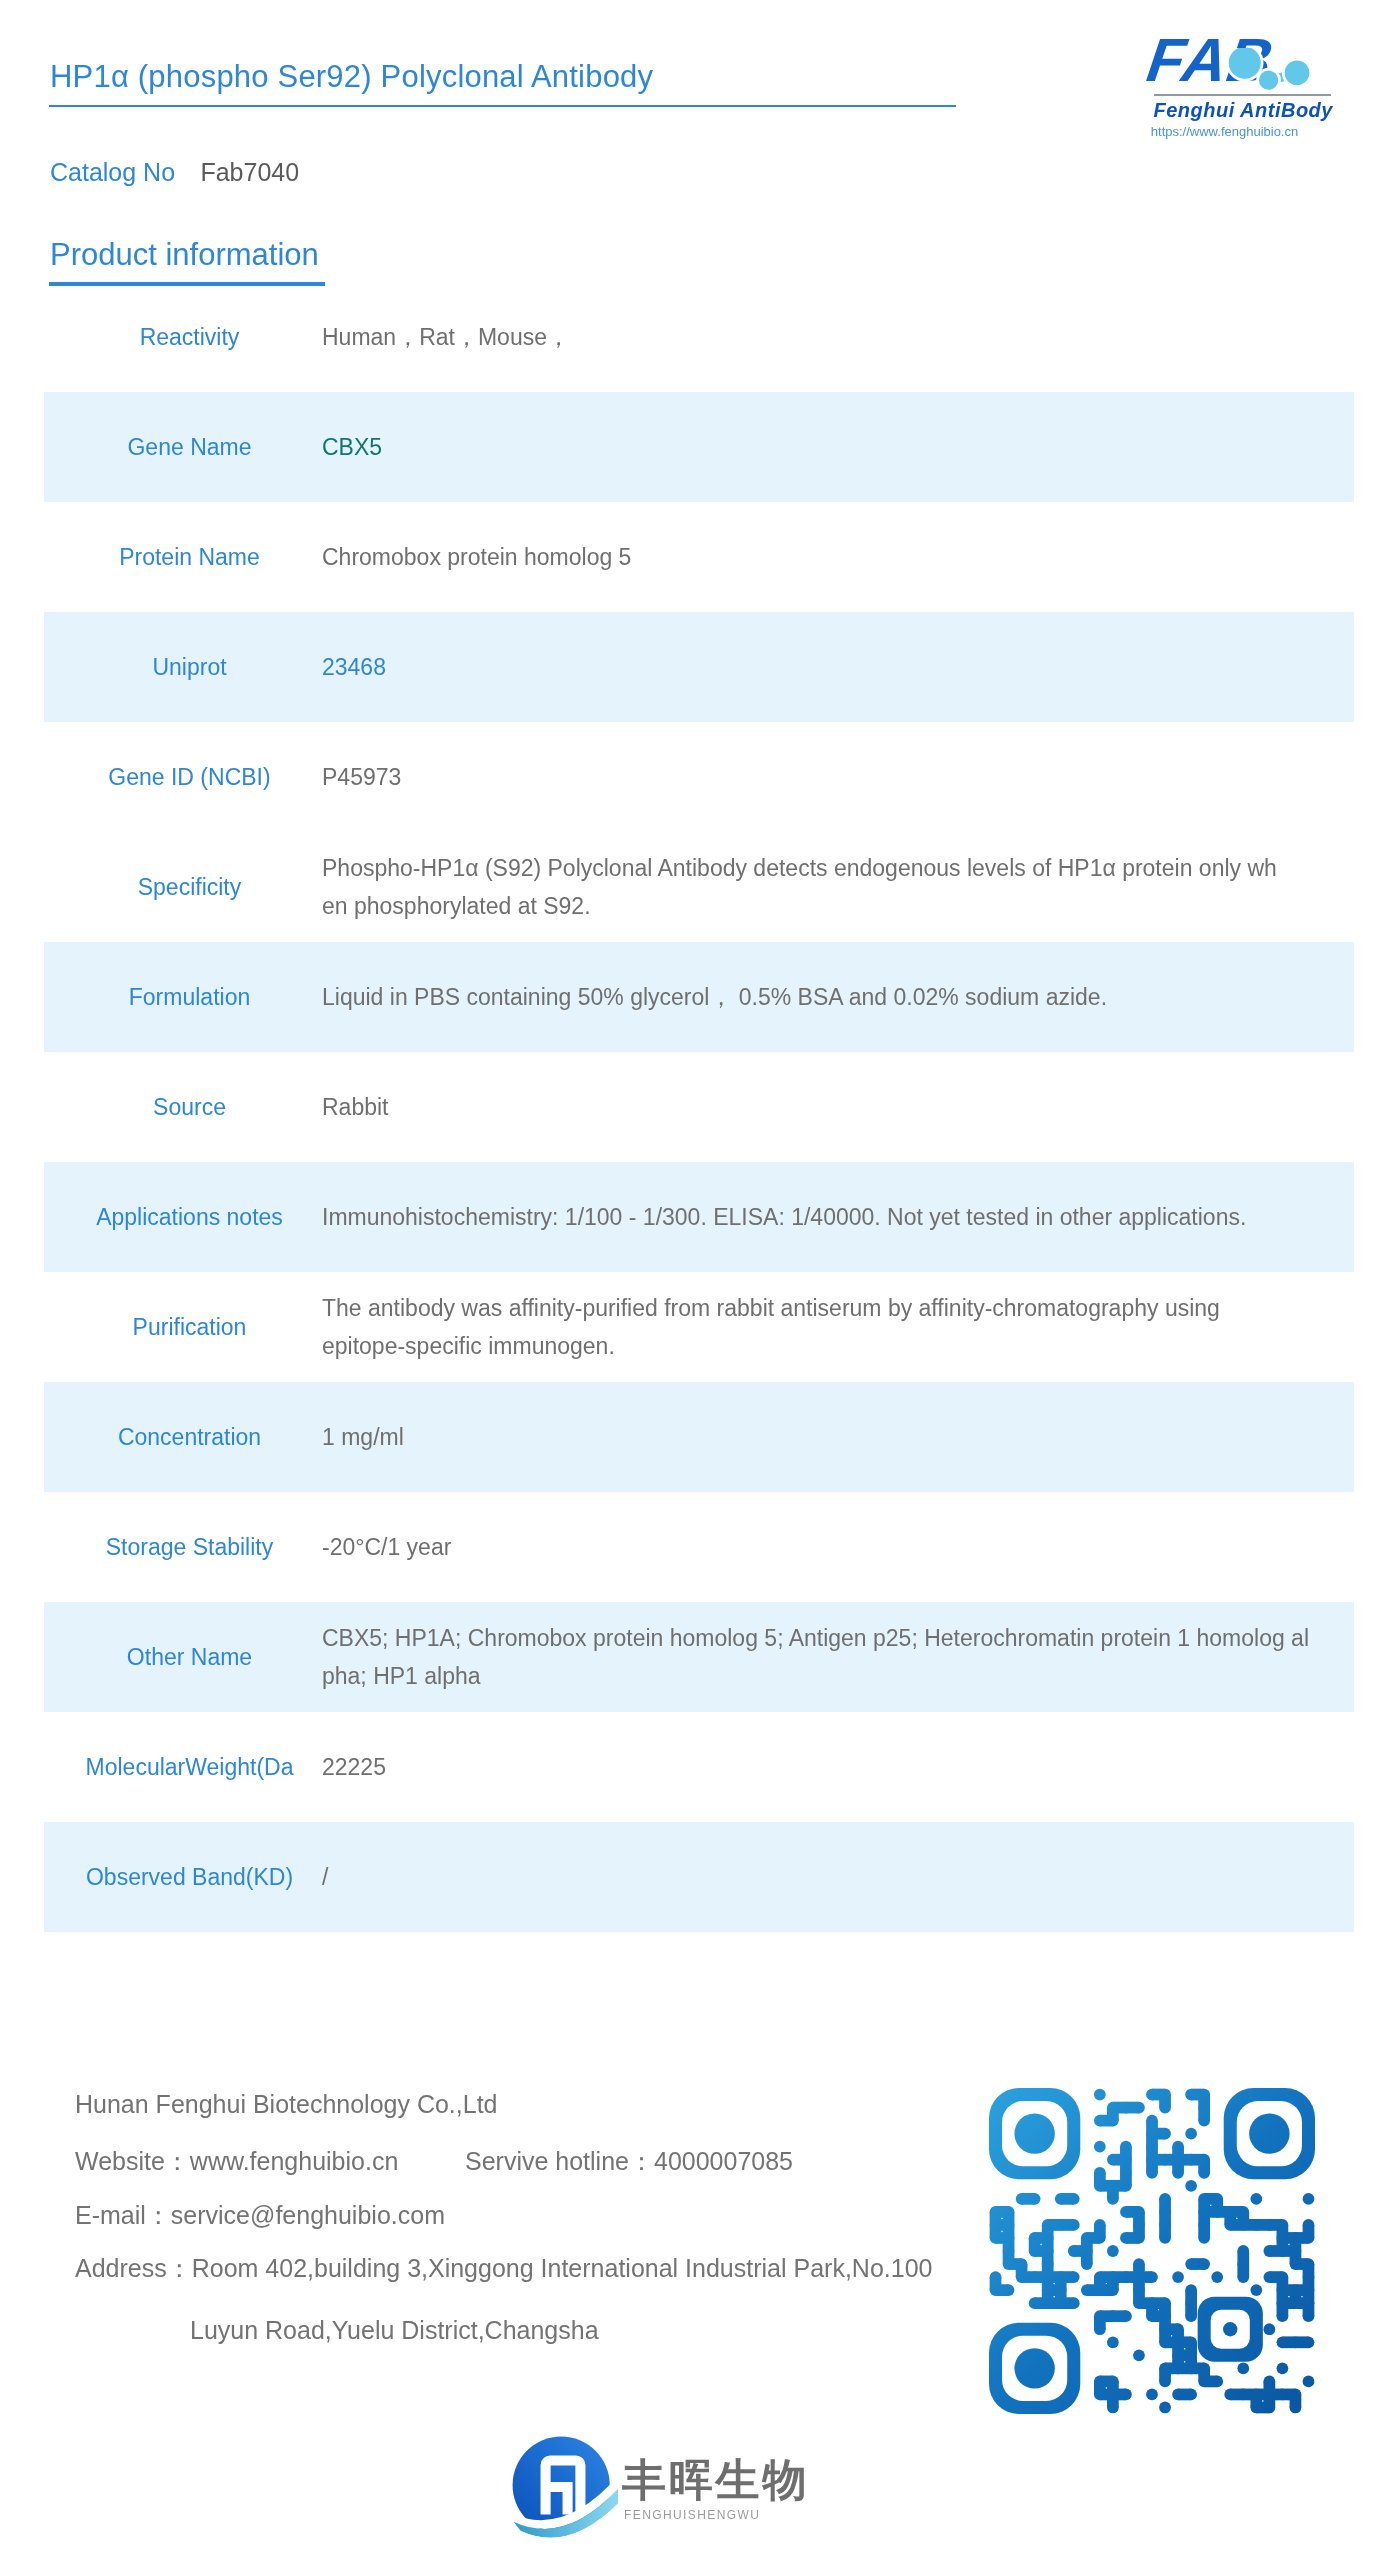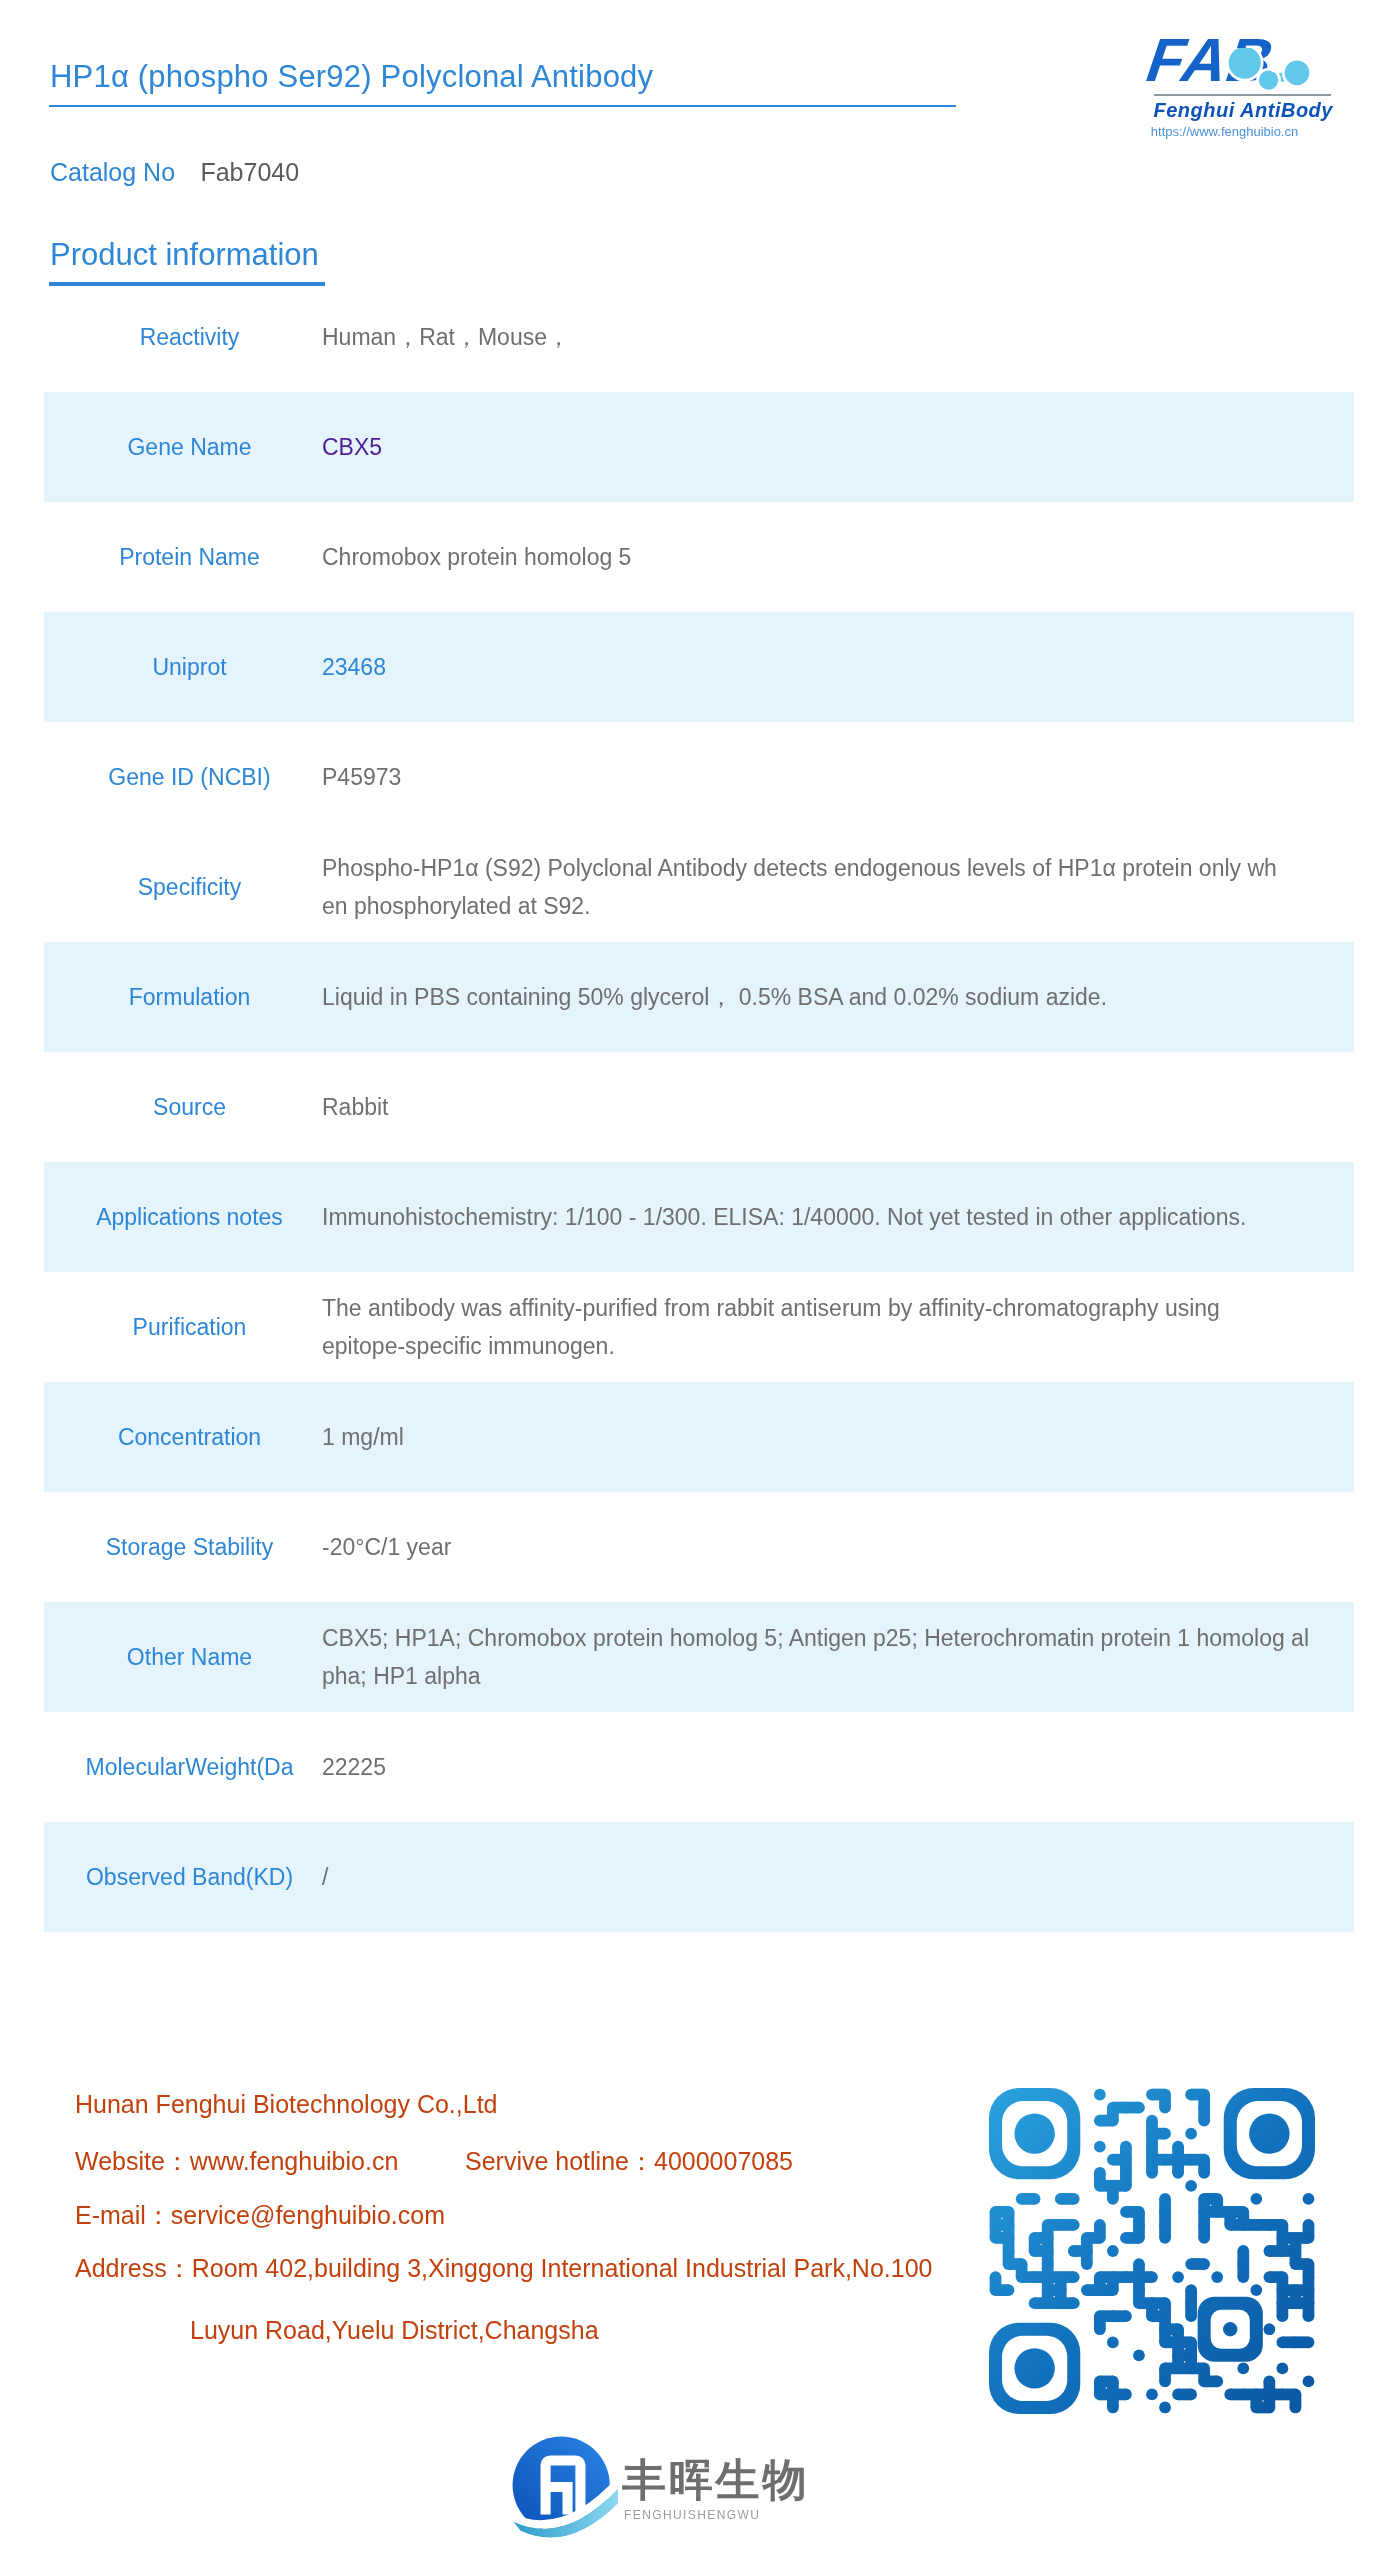--- a/index.html
+++ b/index.html
@@ -30,21 +30,21 @@
 
   
   .table{position:absolute;left:44px;top:282px;width:1310px;}
   .row{display:flex;align-items:center;height:110px;}
   .row.alt{background:#E4F3FC;}
   .cell-label{flex:none;width:265px;padding-left:13px;font-size:23px;color:#2E86D6;text-align:center;}
   .cell-value{flex:1;font-size:23px;line-height:38px;color:#6F6F6F;white-space:pre-line;
               padding-right:22px;}
 
   
-  .f-line{position:absolute;font-size:25px;color:#c2410c;white-space:nowrap;}
+  .f-line{position:absolute;font-size:25px;color:#737373;white-space:nowrap;}
   .f-company{left:75px;top:2090px;}
   .f-website{left:75px;top:2145px;}
   .f-hotline{left:465px;top:2145px;}
   .f-email{left:75px;top:2199px;}
   .f-addr1{left:75px;top:2252px;}
   .f-addr2{left:190px;top:2316px;}
 
   .qr{position:absolute;left:989px;top:2088px;width:326px;height:326px;}
 
   .foot-logo-mark{position:absolute;left:506px;top:2432px;width:114px;height:121px;}
@@ -83,21 +83,21 @@
   <div class="section-title">Product information</div>
   <div class="section-rule"></div>
 
   <div class="table">
     <div class="row">
         <div class="cell-label">Reactivity</div>
         <div class="cell-value">Human，Rat，Mouse，</div>
       </div>
     <div class="row alt">
         <div class="cell-label">Gene Name</div>
-        <div class="cell-value" style="color: #4c1d95;">CBX5</div>
+        <div class="cell-value" style="color: #0f766e;">CBX5</div>
       </div>
     <div class="row">
         <div class="cell-label">Protein Name</div>
         <div class="cell-value">Chromobox protein homolog 5</div>
       </div>
     <div class="row alt">
         <div class="cell-label">Uniprot</div>
         <div class="cell-value" style="color: rgb(46, 134, 214);">23468</div>
       </div>
     <div class="row">

